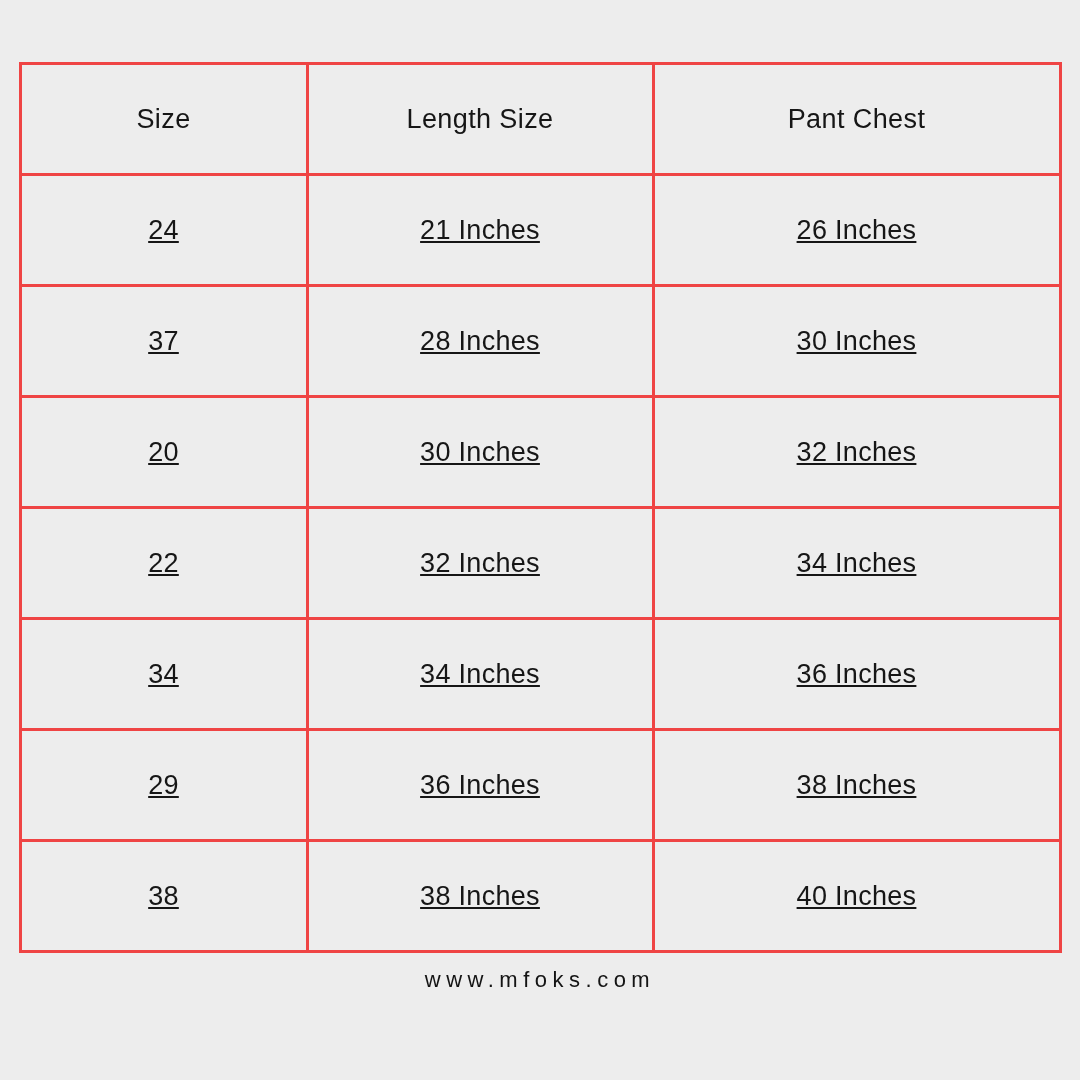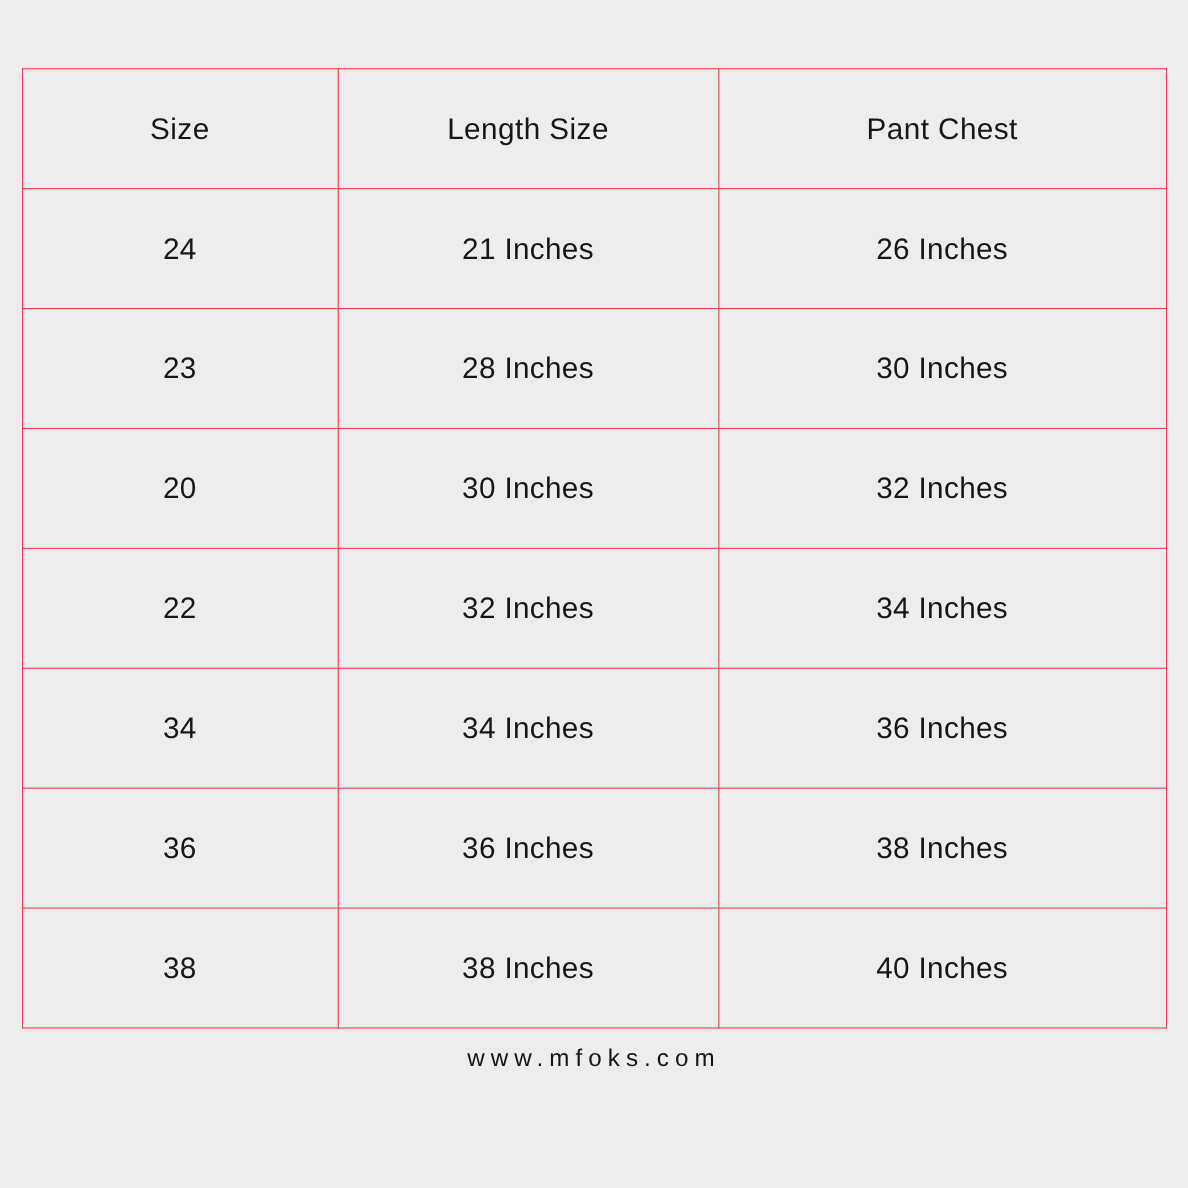--- a/index.html
+++ b/index.html
@@ -31,38 +31,39 @@
     table-layout: fixed;
     background: #ededed;
   }
 
   .size-table col.col-size      { width: 287px; }
   .size-table col.col-chest     { width: 346px; }
   .size-table col.col-pant      { width: 407px; }
 
   .size-table th,
   .size-table td {
-    border: 1px solid #ef4444;
+    border: 3px solid #ef4444;
     text-align: center;
     vertical-align: middle;
     color: #161616;
     font-weight: 400;
     background: #ededed;
   }
 
   .size-table thead th {
     height: 106px;
     font-size: 27px;
     letter-spacing: 0.4px;
   }
 
   .size-table tbody td {
     height: 106px;
     font-size: 27px;
     letter-spacing: 0.3px;
+    text-decoration: underline;
   }
 
   .site-footer {
     margin-top: 14px;
     font-size: 22px;
     letter-spacing: 5.5px;
     color: #141414;
     text-align: center;
     width: 100%;
   }
@@ -85,41 +86,41 @@
         <th>Pant Chest</th>
       </tr>
     </thead>
     <tbody>
       <tr>
         <td>24</td>
         <td>21 Inches</td>
         <td>26 Inches</td>
       </tr>
       <tr>
-        <td>23</td>
+        <td>37</td>
         <td>28 Inches</td>
         <td>30 Inches</td>
       </tr>
       <tr>
         <td>20</td>
         <td>30 Inches</td>
         <td>32 Inches</td>
       </tr>
       <tr>
         <td>22</td>
         <td>32 Inches</td>
         <td>34 Inches</td>
       </tr>
       <tr>
         <td>34</td>
         <td>34 Inches</td>
         <td>36 Inches</td>
       </tr>
       <tr>
-        <td>36</td>
+        <td>29</td>
         <td>36 Inches</td>
         <td>38 Inches</td>
       </tr>
       <tr>
         <td>38</td>
         <td>38 Inches</td>
         <td>40 Inches</td>
       </tr>
     </tbody>
   </table>

